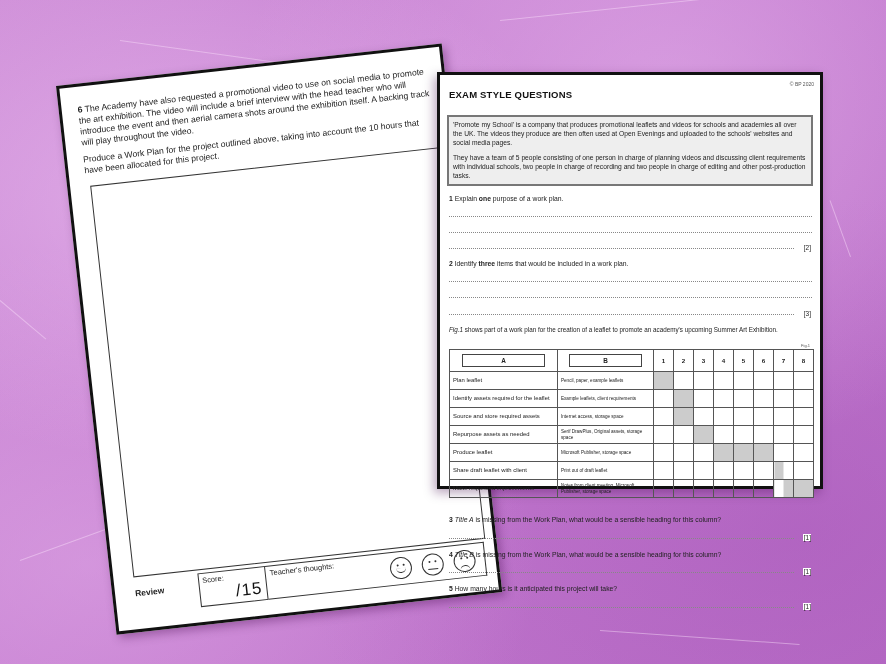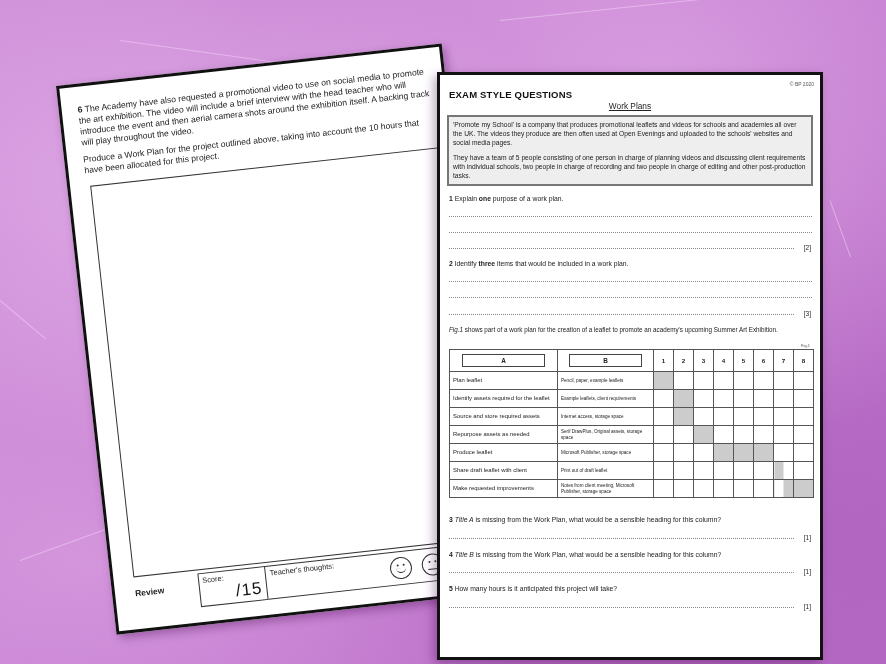--- a/index.html
+++ b/index.html
@@ -35,21 +35,21 @@
   .pl-thoughts-label { position:absolute; left:4px; top:2px; font-size:7.5px; color:#222; }
   .face { position:absolute; top:5px; width:22px; height:22px; border:1px solid #333; border-radius:50%; box-sizing:border-box; }
   .face .eye { position:absolute; top:6px; width:2px; height:2px; background:#333; border-radius:50%; }
   .face .mouth { position:absolute; left:5px; width:10px; height:5px; box-sizing:border-box; }
   .mouth.happy { top:10px; border-bottom:1px solid #333; border-radius:0 0 6px 6px; }
   .mouth.neutral { top:14px; border-top:1px solid #333; }
   .mouth.sad { top:14px; border-top:1px solid #333; border-radius:6px 6px 0 0; }
 
   
   .page-right {
-    position:absolute; left:437px; top:72px; width:386px; height:588px;
+    position:absolute; left:437px; top:72px; width:386px; height:417px;
     background:#fff; border:3px solid #111; box-sizing:border-box;
     box-shadow: -3px 4px 10px rgba(60,0,70,0.35);
     color:#222;
   }
   .copyright { position:absolute; right:6px; top:6px; font-size:5px; color:#555; }
   .pr-heading { position:absolute; left:9px; top:14px; font-size:9.5px; font-weight:bold; letter-spacing:0.2px; color:#111; }
   .pr-subtitle { position:absolute; left:0; right:0; top:26px; text-align:center; font-size:8.3px; text-decoration:underline; color:#222; }
   .intro-box {
     position:absolute; left:7px; top:40px; width:366px; height:71px;
     background:#eeeeee; border:2px solid #777; box-sizing:border-box;
@@ -123,21 +123,20 @@
       <span class="eye" style="left:6px"></span>
         <span class="eye" style="left:12px"></span>
         <span class="mouth sad"></span>
     </div>
   </div>
 </div>
 
 <div class="page-right">
   <div class="copyright">© BP 2020</div>
   <div class="pr-heading">EXAM STYLE QUESTIONS</div>
-  <div class="pr-subtitle">Work Plans</div>
 
   <div class="intro-box">
     <p>'Promote my School' is a company that produces promotional leaflets and videos for schools and academies all over the UK. The videos they produce are then often used at Open Evenings and uploaded to the schools' websites and social media pages.</p>
     <p>They have a team of 5 people consisting of one person in charge of planning videos and discussing client requirements with individual schools, two people in charge of recording and two people in charge of editing and other post-production tasks.</p>
   </div>
 
   <div class="q" style="top:120px">
     <b>1</b> <span>Explain </span><b>one</b><span> purpose of a work plan.</span>
   </div>
   <div class="dots" style="top:141px"></div>

